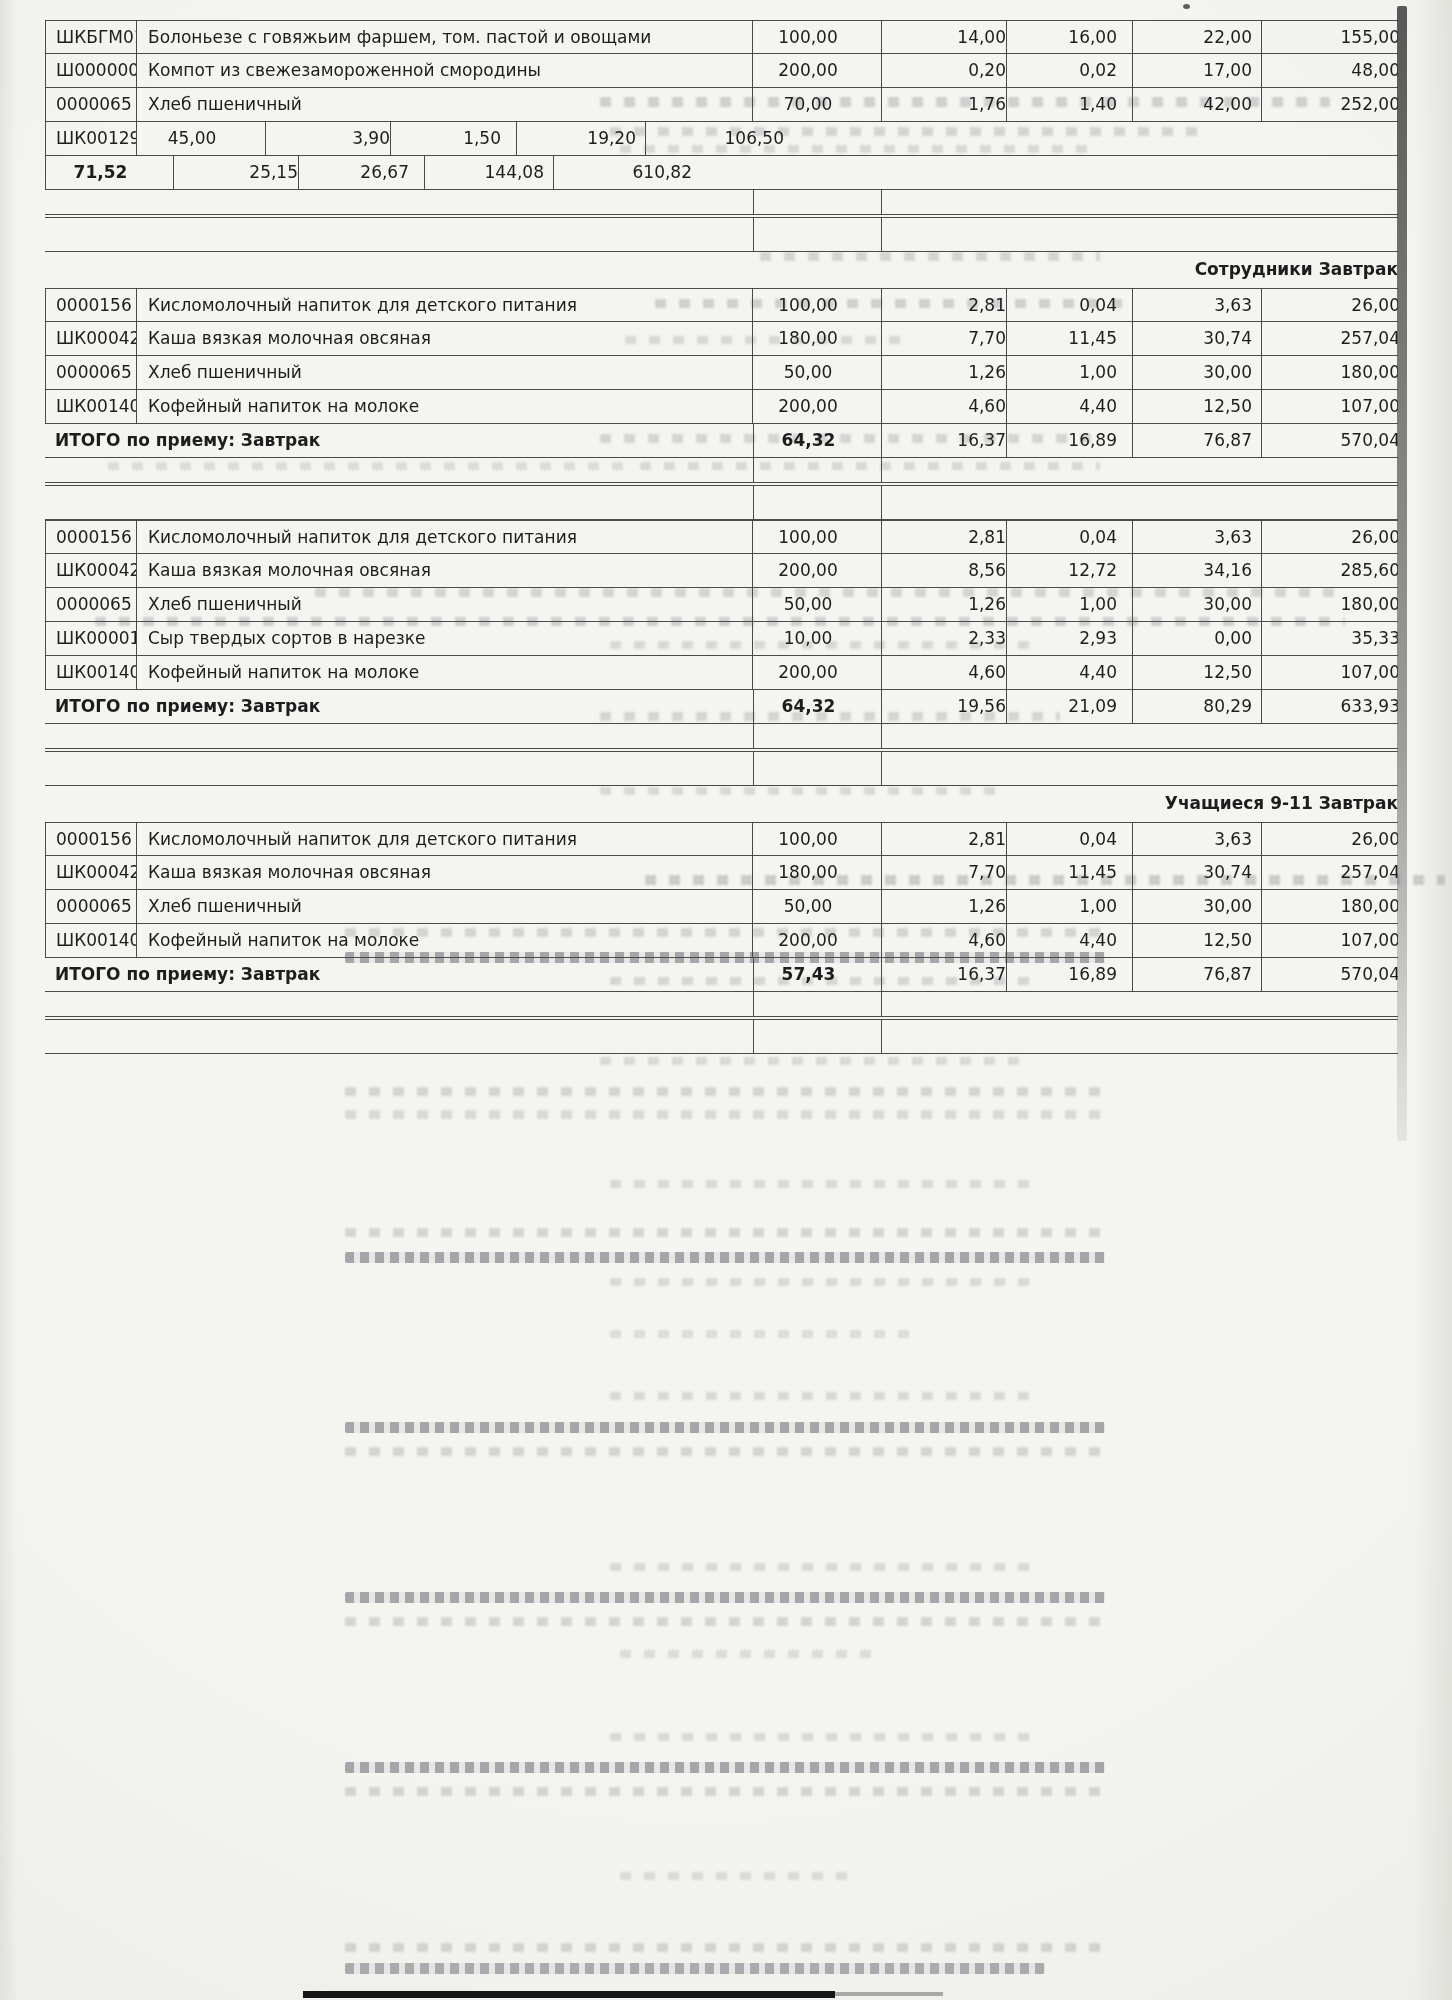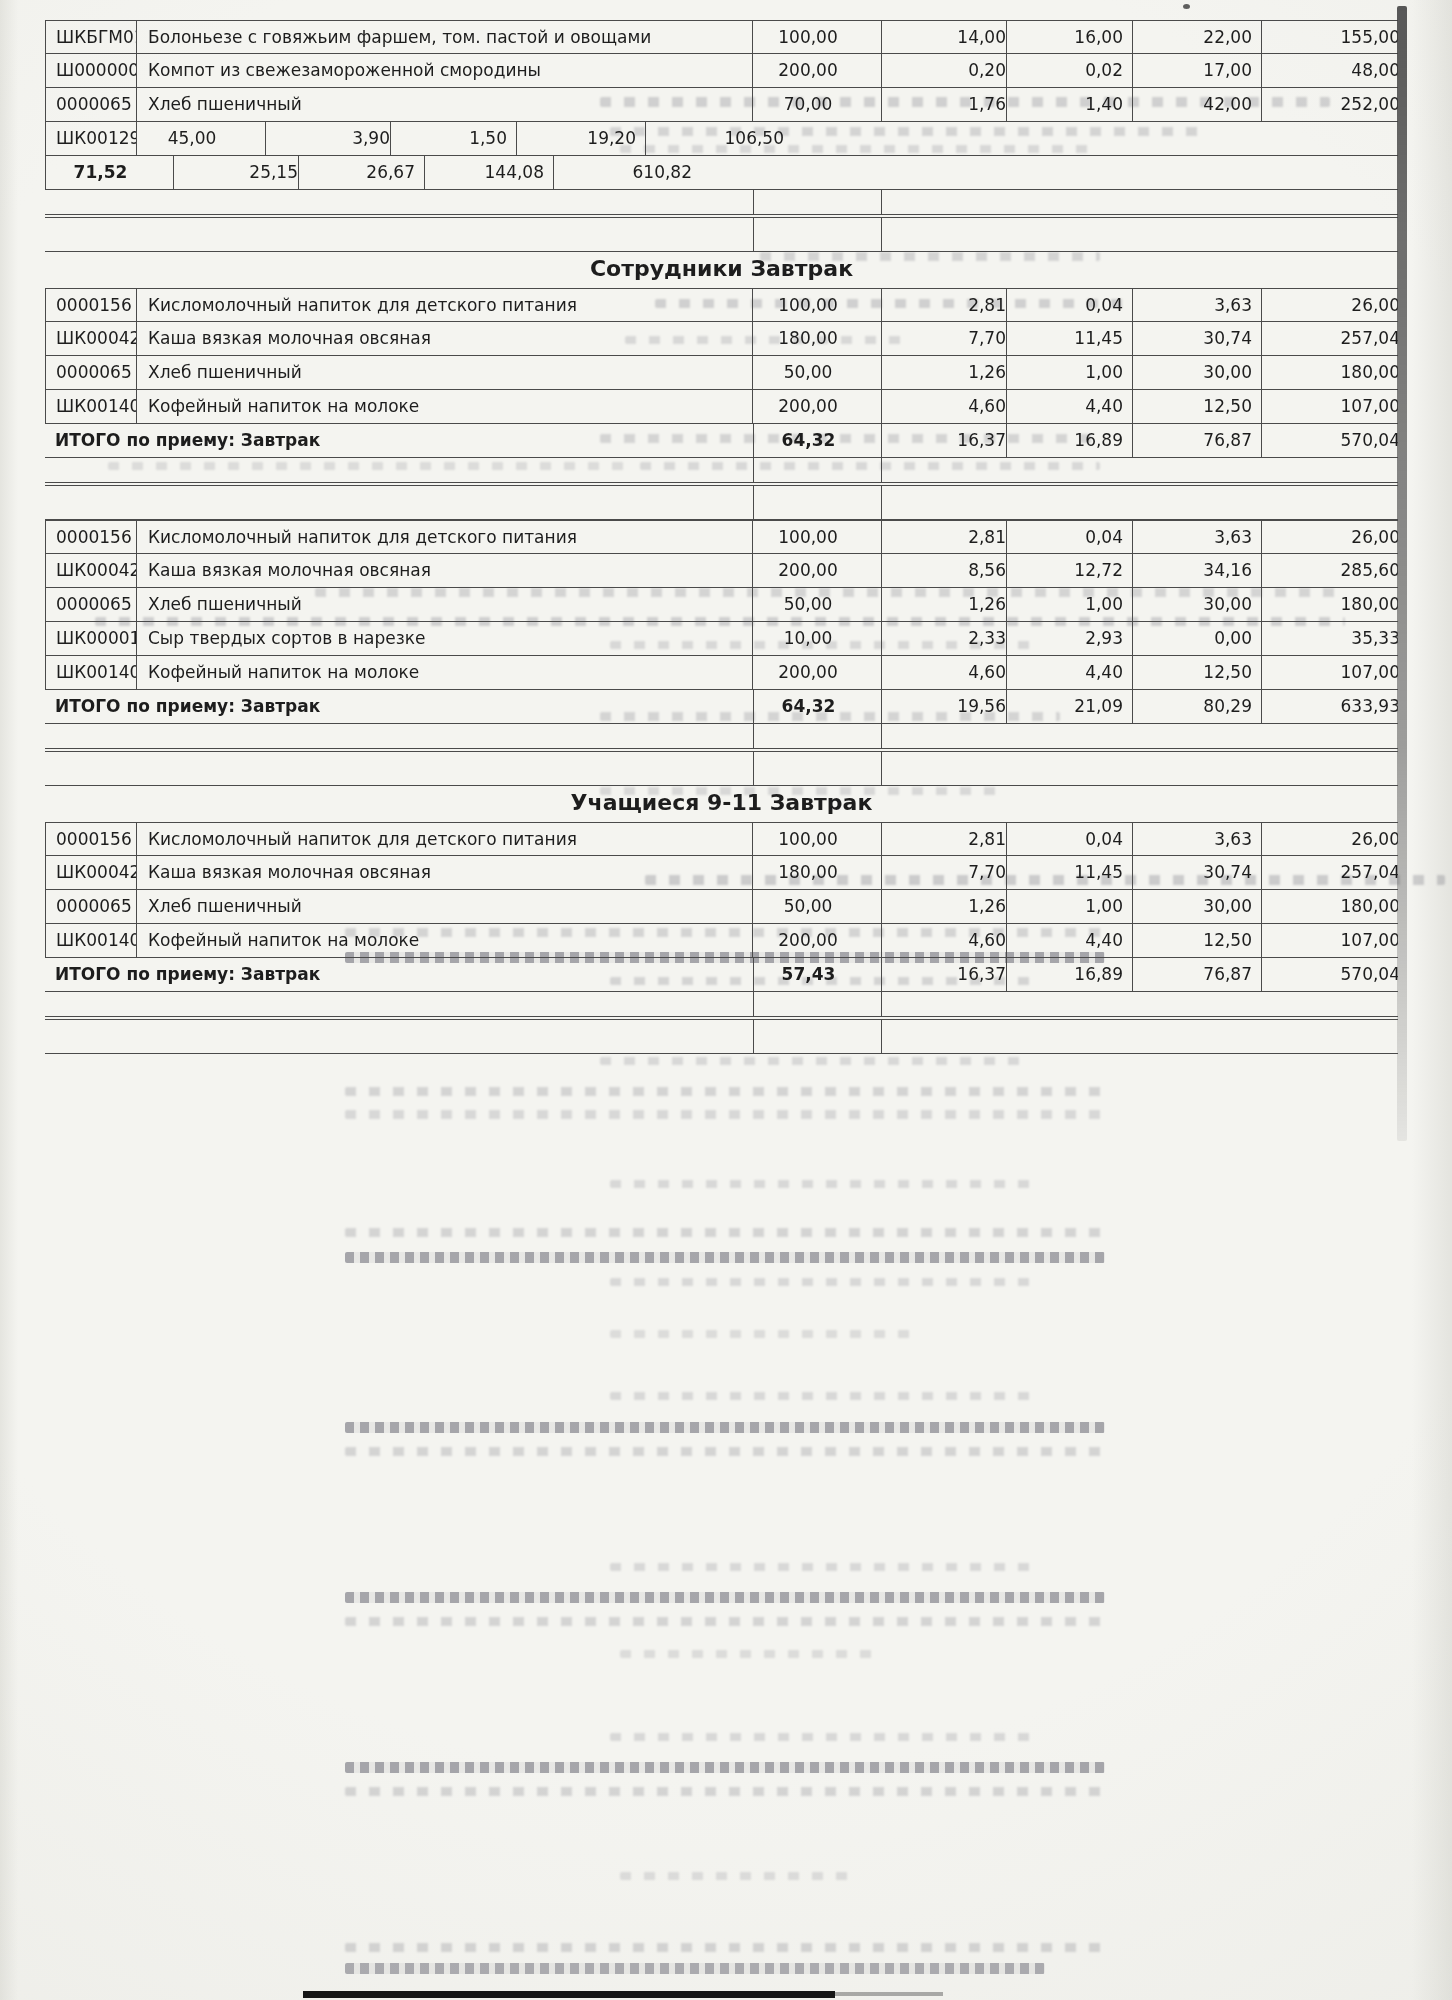--- a/index.html
+++ b/index.html
@@ -25,26 +25,26 @@
     overflow:hidden;
     font-size:17px;
   }
   .t-row{display:flex;height:34px;box-sizing:border-box;border-bottom:1px solid var(--ln);white-space:nowrap;}
   .t-row.items.first{border-top:1px solid var(--ln);}
   .cell{flex:0 0 auto;height:100%;line-height:32px;box-sizing:border-box;overflow:hidden;white-space:nowrap;}
   .c0{width:92px;border-left:1px solid var(--ln);border-right:1px solid var(--ln);padding-left:10px;}
   .c1{width:616px;border-right:1px solid var(--ln);padding-left:11px;}
   .c2{width:129px;border-right:1px solid var(--ln);text-align:center;padding-right:18px;}
   .c3{width:125px;border-right:1px solid var(--ln);text-align:right;}
-  .c4{width:126px;border-right:1px solid var(--ln);text-align:right;padding-right:9px;}
+  .c4{width:126px;border-right:1px solid var(--ln);text-align:right;padding-right:15px;}
   .c5{width:129px;border-right:1px solid var(--ln);text-align:right;padding-right:9px;}
   .c6{width:160px;text-align:right;padding-right:22px;}
   .t-row.total .clabel{width:708px;font-weight:bold;padding-left:10px;border:none;}
   .t-row.total .c2{font-weight:bold;border-left:1px solid var(--ln);}
-  .t-title{height:36px;line-height:34px;box-sizing:border-box;text-align:center;font-weight:bold;font-size:22px;}
+  .t-title{height:36px;line-height:34px;box-sizing:border-box;text-align:right;font-weight:bold;font-size:17px;}
   .t-spacer{position:relative;box-sizing:border-box;}
   .t-spacer.a{height:28px;border-bottom:4px double var(--ln);}
   .t-spacer.b{height:34px;border-bottom:1px solid var(--ln);}
   .spacer-box{position:absolute;left:708px;top:0;bottom:0;width:129px;box-sizing:border-box;
               border-left:1px solid var(--ln);border-right:1px solid var(--ln);}
 
   
   .smudge{
     position:absolute;
     background:repeating-linear-gradient(90deg, rgba(98,98,110,.55) 0 11px, rgba(98,98,110,0) 11px 24px);

